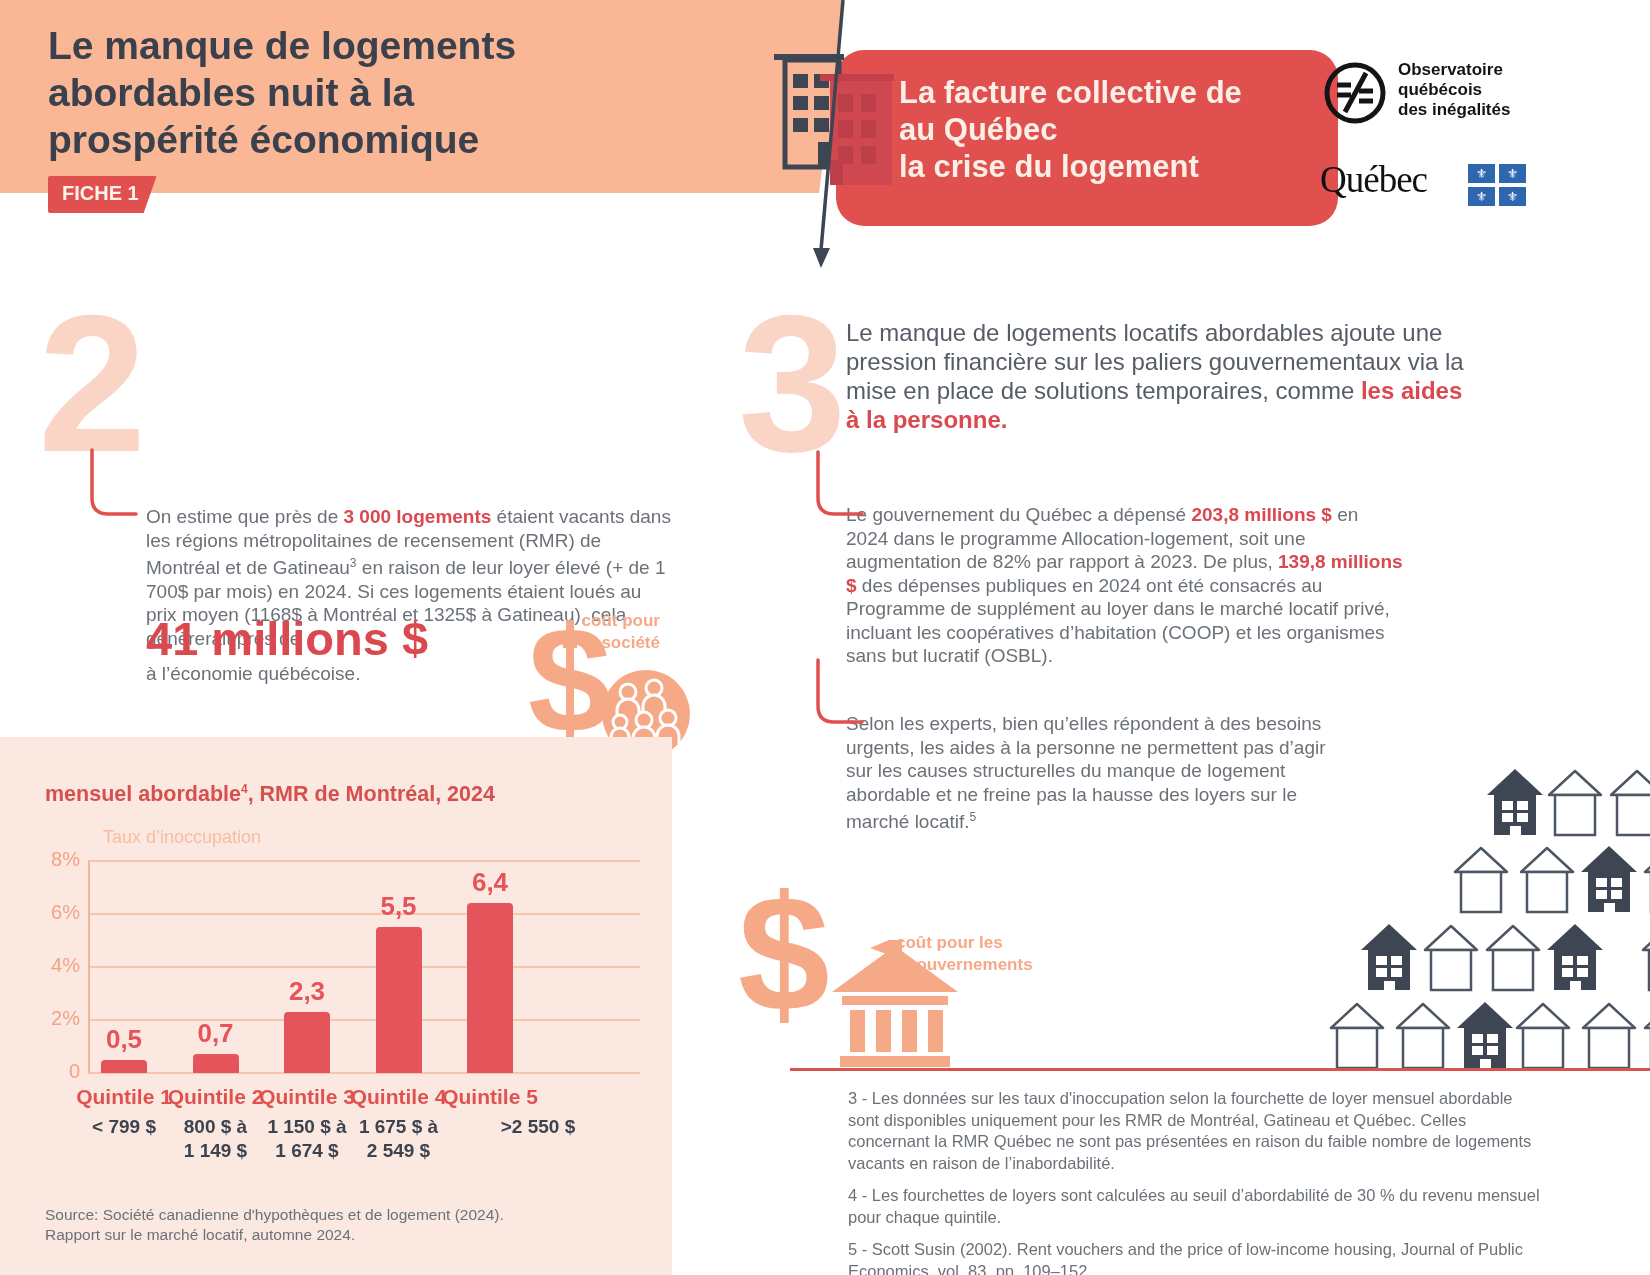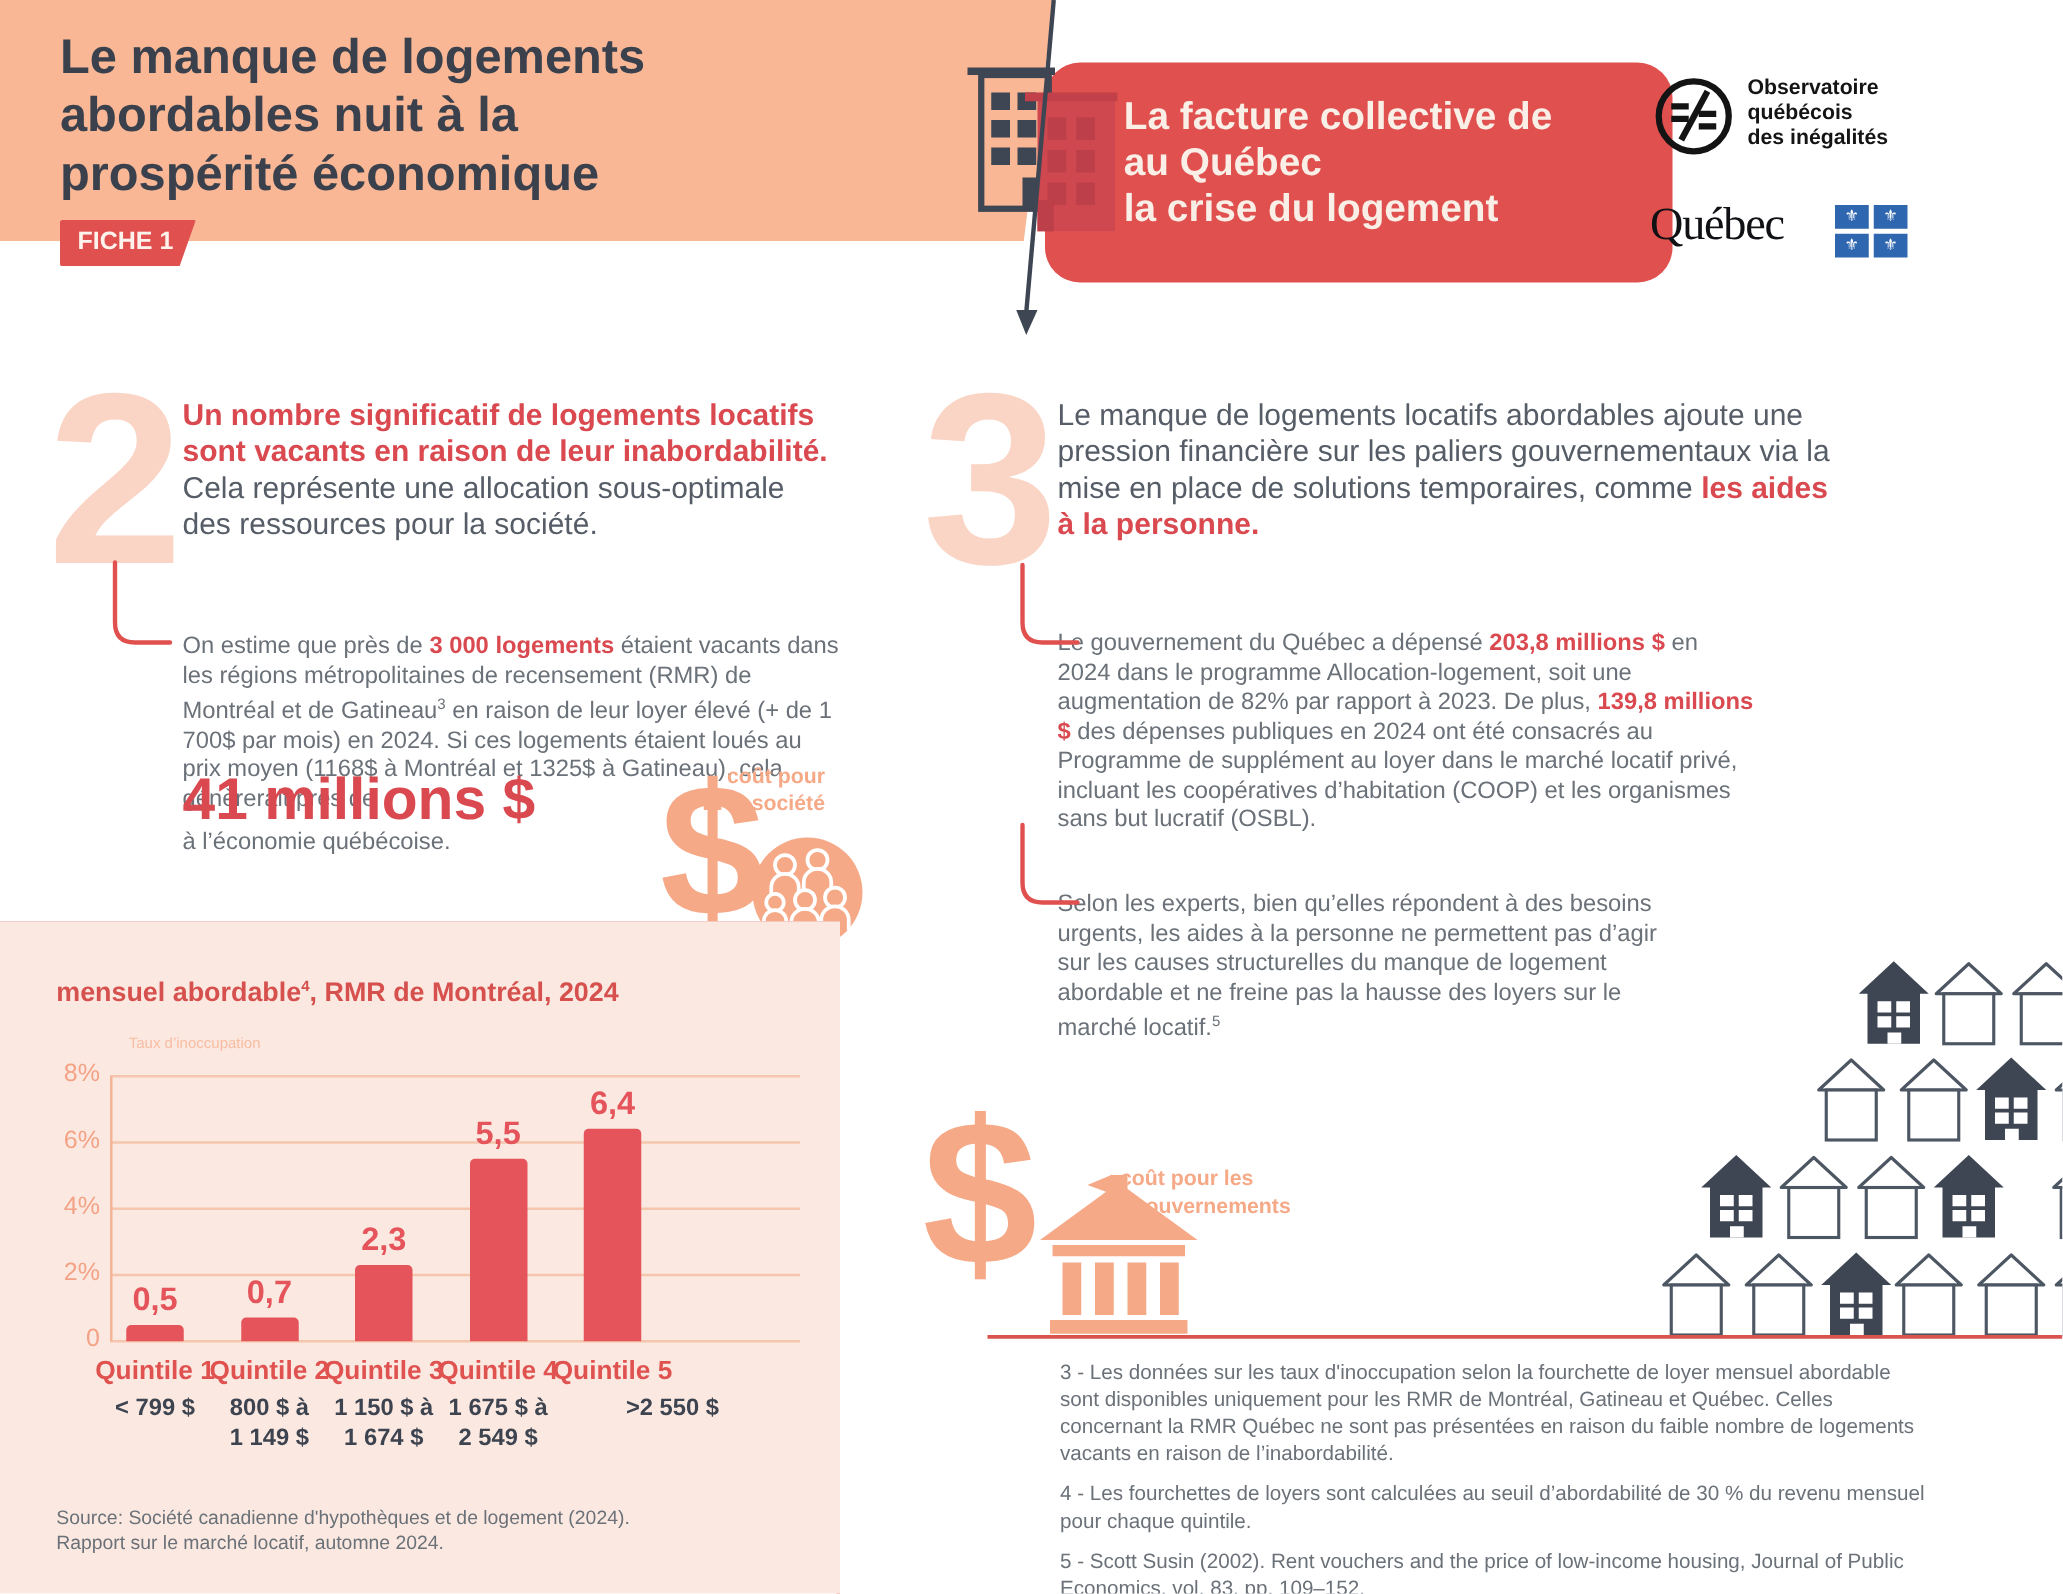--- a/index.html
+++ b/index.html
@@ -32,21 +32,21 @@
   .big-dollar{font-weight:700;color:#f6a987;}
 
   
   .chart-panel{left:0;top:737px;width:672px;height:538px;background:#fbe9e1;}
   .panel-topline{left:0;top:737px;width:672px;height:3px;background:#d9534f;}
   .panel-sideline{left:669px;top:737px;width:3px;height:538px;background:#d9534f;}
   .chart-title{position:absolute;left:45px;top:38px;width:480px;font-size:21.5px;line-height:28px;font-weight:700;color:#d6504e;}
   .grid-line{position:absolute;height:2px;background:#f5c6ad;}
   .axis-v{position:absolute;width:2px;background:#f3b497;}
   .tick-label{position:absolute;width:48px;text-align:right;font-size:20px;color:#f3a286;}
-  .ylabel{position:absolute;font-size:12px;color:#f7bda2;}
+  .ylabel{position:absolute;font-size:18px;color:#f7bda2;}
   .bar{position:absolute;background:#e4545a;border-radius:4px 4px 0 0;}
   .bar-value{position:absolute;text-align:center;font-size:26px;font-weight:700;color:#e4545a;}
   .cat-label{position:absolute;text-align:center;font-size:21px;font-weight:700;color:#df5250;}
   .cat-sub{position:absolute;text-align:center;font-size:19px;line-height:24px;font-weight:700;color:#3d4450;white-space:pre-line;}
   .source{position:absolute;left:45px;top:468px;font-size:15.5px;line-height:20px;color:#6b7178;}
 
   
   .footline{left:790px;top:1068px;width:860px;height:3px;background:#d9534f;}
   .footnotes{left:848px;top:1088px;width:692px;font-size:16.5px;line-height:21.5px;color:#6b7178;}
   .footnotes p{margin:0 0 11px 0;}
@@ -115,23 +115,20 @@
 
   <div class="abs quebec-word">Québec</div>
   <div class="abs qc-flags">
     <div>⚜</div>
       <div>⚜</div>
     <div>⚜</div>
       <div>⚜</div>
   </div>
 
   <div class="abs numeral" style="left:38px;top:308px;">2</div>
-  <div class="abs heading" style="left:146px;top:318px;width:525px;">
-    <span class="red">Un nombre significatif de logements locatifs sont vacants en raison de leur inabordabilité.</span><span> Cela représente une allocation sous-optimale des ressources pour la société.</span>
-  </div>
   <div class="abs para" style="left:146px;top:505px;width:527px;">
     <span>On estime que près de </span><span class="red">3 000 logements</span><span> étaient vacants dans les régions métropolitaines de recensement (RMR) de Montréal et de Gatineau</span><sup>3</sup><span> en raison de leur loyer élevé (+ de 1 700$ par mois) en 2024. Si ces logements étaient loués au prix moyen (1168$ à Montréal et 1325$ à Gatineau), cela génèrerait près de</span>
   </div>
   <div class="abs big-number" style="left:146px;top:614px;">41 millions $</div>
   <div class="abs para" style="left:146px;top:662px;">à l’économie québécoise.</div>
 
   <div class="abs cost-label" style="left:500px;top:610px;width:160px;text-align:right;">
     <div>coût pour</div>
     <div><span style="display:inline-block;width:14px;height:13px;background:#f6a987;margin-right:6px;"></span><span>la société</span></div>
   </div>

